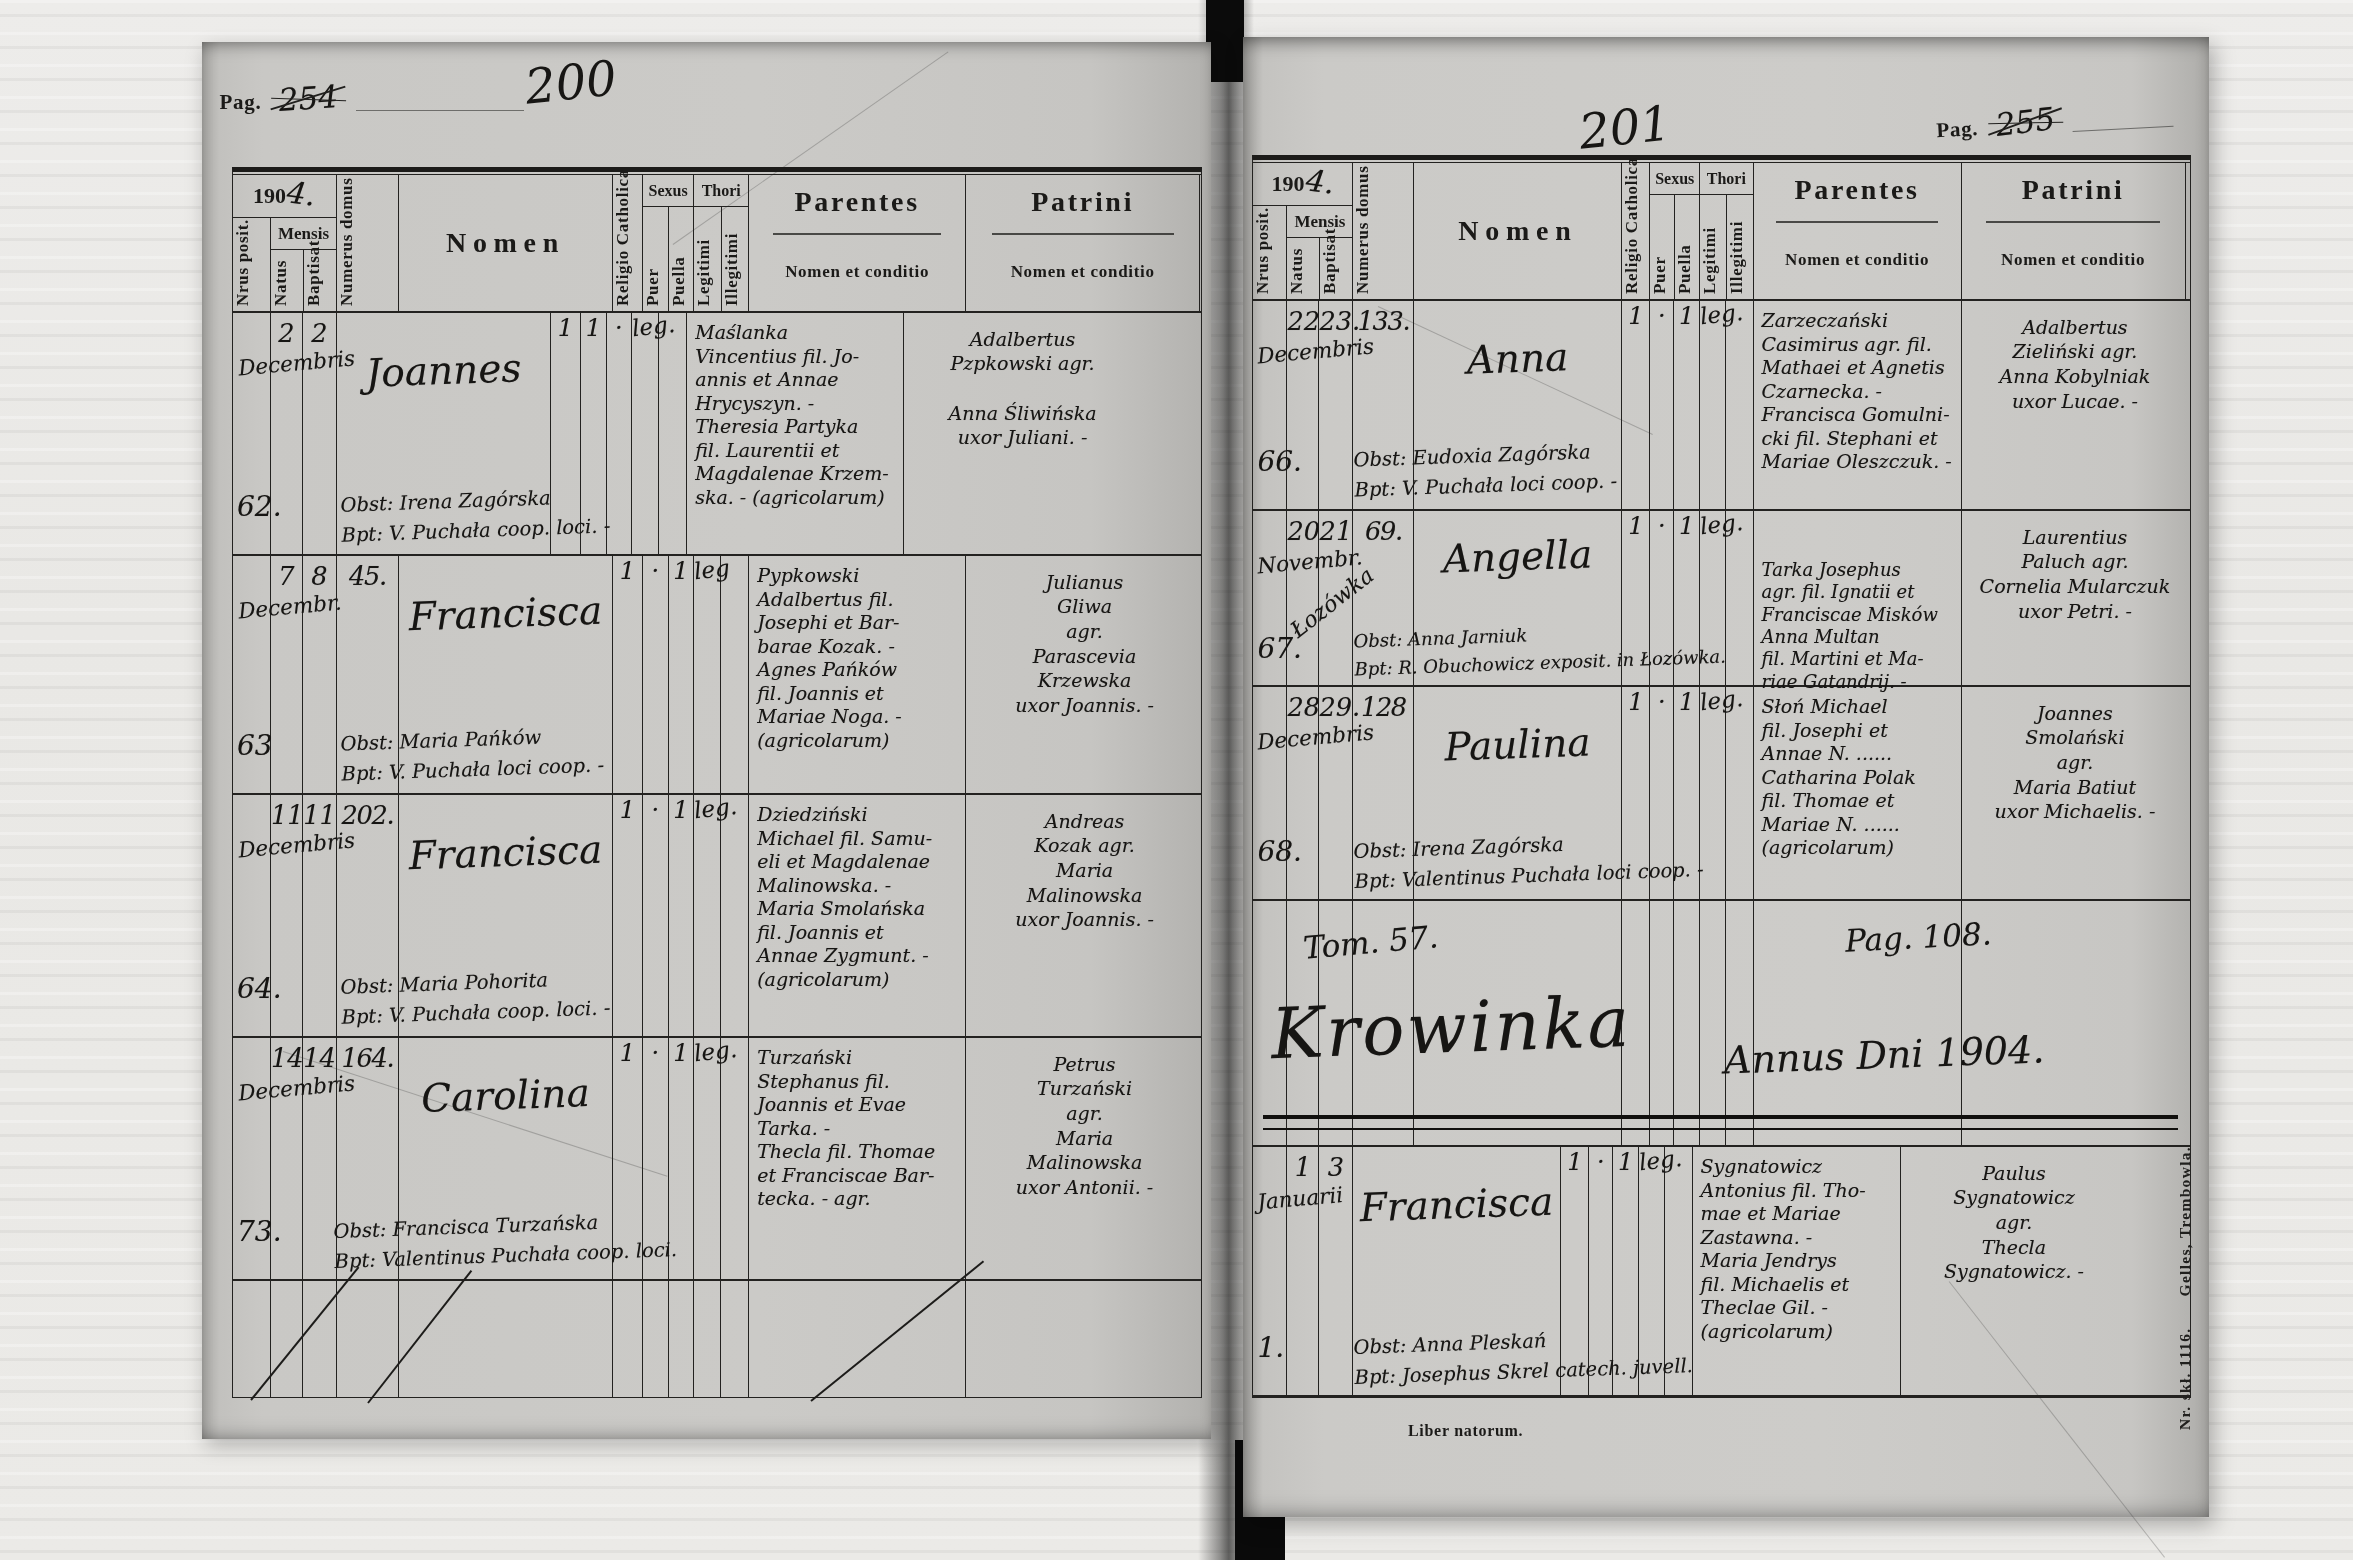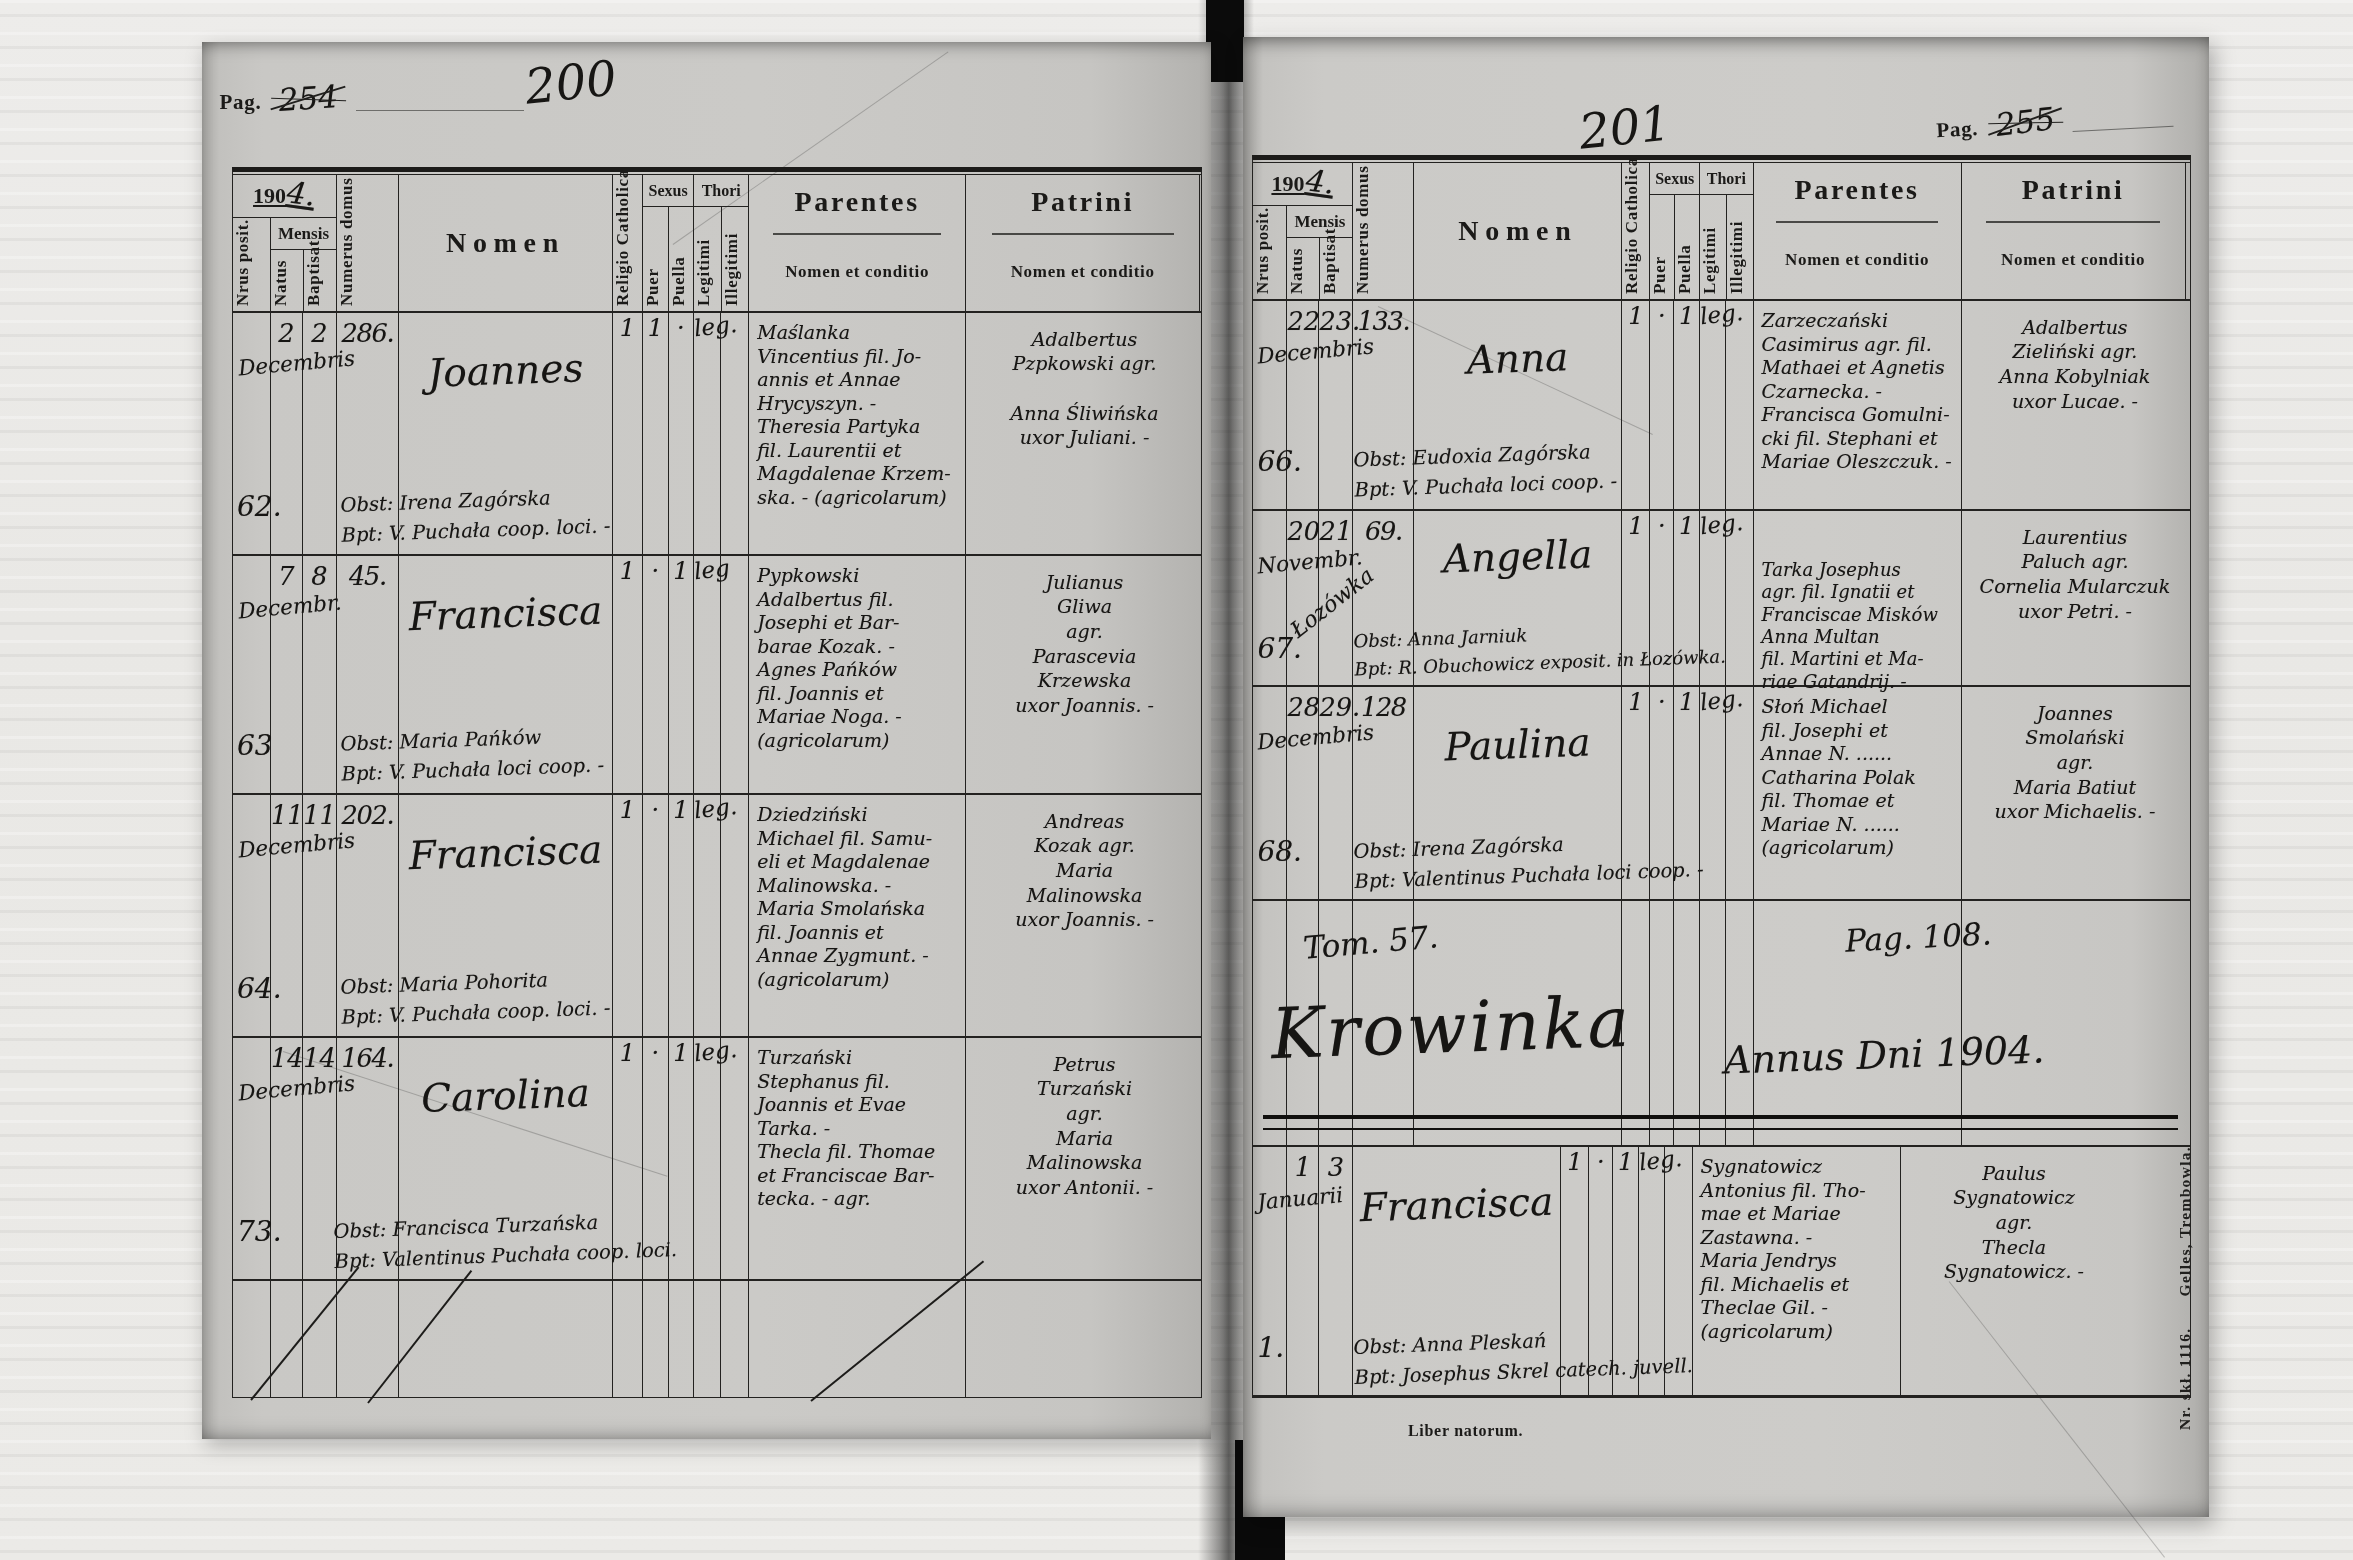--- a/index.html
+++ b/index.html
@@ -44,21 +44,21 @@
   .t-right{--nr:34px;--na:32px;--ba:34px;--do:61px;--no:208px;--re:28px;--pu:24px;--pl:25.6px;--le:25.6px;--il:28px;--pa:208px;--pt:224px;}
   .w-nr{width:var(--nr);} .w-na{width:var(--na);} .w-ba{width:var(--ba);} .w-do{width:var(--do);}
   .w-no{width:var(--no);} .w-re{width:var(--re);} .w-pu{width:var(--pu);} .w-pl{width:var(--pl);}
   .w-le{width:var(--le);} .w-il{width:var(--il);} .w-pa{width:var(--pa);} .w-pt{width:var(--pt);}
 
   
   .thead{display:flex;height:136px;border-bottom:2.7px solid var(--line);position:relative;}
   .hgroup{box-sizing:border-box;border-right:1.3px solid var(--line);display:flex;flex-direction:column;}
   .g123{width:calc(var(--nr) + var(--na) + var(--ba));}
   .yearbox{height:42px;border-bottom:1.3px solid var(--line);display:flex;align-items:center;justify-content:center;gap:1.3px;
-           font-weight:700;font-size:22px;text-decoration:underline;}
+           font-weight:700;font-size:22px;}
   .yearhand{font-family:"DejaVu Serif",serif;font-style:italic;font-weight:400;font-size:30px;transform:rotate(8deg);margin-top:-5.4px;}
   .undyear{flex:1;display:flex;min-height:0;}
   .nruscell{width:var(--nr);border-right:1.3px solid var(--line);box-sizing:border-box;}
   .menscol{flex:1;display:flex;flex-direction:column;min-height:0;}
   .menslab{height:31px;border-bottom:1.3px solid var(--line);display:flex;align-items:center;justify-content:center;
            font-weight:700;font-size:17px;}
   .nb{flex:1;display:flex;min-height:0;}
   .nb>div{flex:1;box-sizing:border-box;}
   .nb>div:first-child{border-right:1.3px solid var(--line);}
   .vtext{writing-mode:vertical-rl;transform:rotate(180deg);height:100%;width:100%;box-sizing:border-box;
@@ -171,23 +171,20 @@
       <div class="trow" style="height:243px;">
         <div class="c w-nr">
             <span class="hw nr-n">62.</span>
           </div>
         <div class="c w-na">
             <span class="hw day">2</span>
           </div>
         <div class="c w-ba">
             <span class="hw day">2</span>
           </div>
-        <div class="c w-do">
-            <span class="hw domus-n">286.</span>
-          </div>
         <div class="c w-no">
             <span class="hw name">Joannes</span>
           </div>
         <div class="c w-re">
             <span class="hw mark">1</span>
           </div>
         <div class="c w-pu">
             <span class="hw mark">1</span>
           </div>
         <div class="c w-pl">

